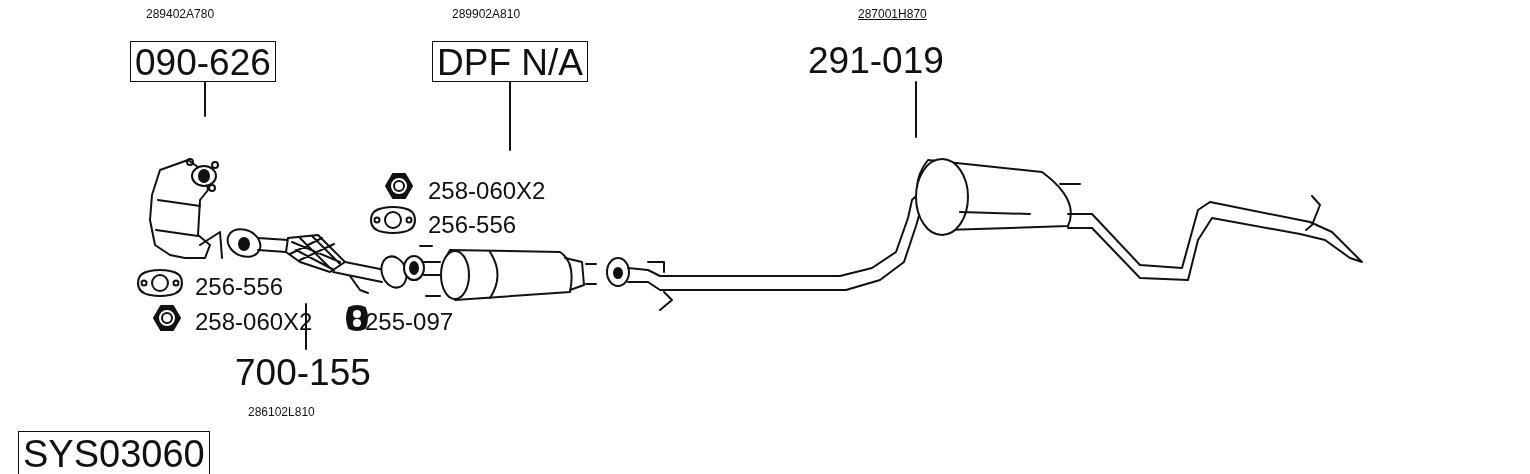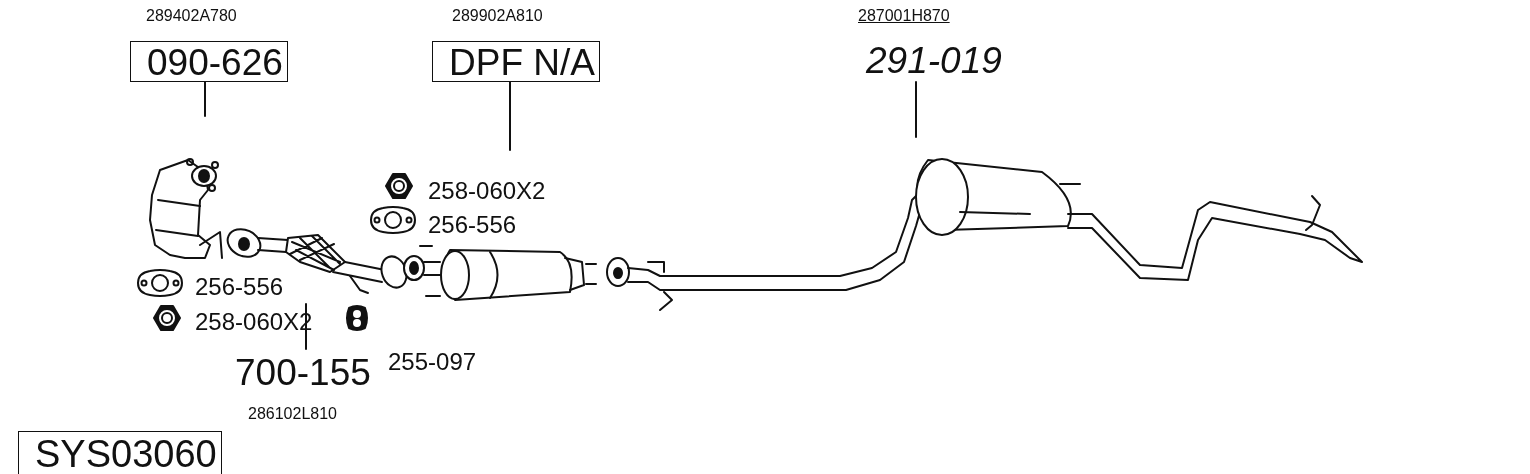--- a/index.html
+++ b/index.html
@@ -1,20 +1,20 @@
 <!DOCTYPE html>
 <html><head>
 <meta charset="utf-8">
 <style>
   html, body { margin:0; padding:0; background:#ffffff; }
   body { width:1530px; height:474px; position:relative; overflow:hidden; font-family:"Liberation Sans", sans-serif; color:#111; }
   .abs { position:absolute; }
-  .oem { font-size:16px; text-align:center; }
+  .oem { font-size:12px; text-align:center; }
   .big { font-size:37px; line-height:1; }
-  .boxed { border:1.5px solid #111; padding:2px 4px 0 16px; }
+  .boxed { border:1.5px solid #111; padding:2px 4px 0 4px; }
   .small { font-size:24px; }
   svg.draw { position:absolute; left:0; top:0; }
 </style>
 </head>
 <body>
 
 <svg class="draw" width="1530" height="474" viewBox="0 0 1530 474">
   <g fill="none" stroke="#111" stroke-width="2" stroke-linejoin="round" stroke-linecap="round">
 
     <line x1="205" y1="82" x2="205" y2="116"></line>
@@ -104,24 +104,24 @@
   </g>
 </svg>
 
 <div class="abs oem" style="left:146px; top:7px;">289402A780</div>
 <div class="abs big boxed" style="left:130px; top:41px;">090-626</div>
 
 <div class="abs oem" style="left:452px; top:7px;">289902A810</div>
 <div class="abs big boxed" style="left:432px; top:41px;text-align:right;">DPF N/A</div>
 
 <div class="abs oem" style="left:858px; top:7px;text-decoration:underline;">287001H870</div>
-<div class="abs big" style="left:866px; top:42px;font-style:italic;">291-019</div>
+<div class="abs big" style="left:808px; top:42px;">291-019</div>
 
 <div class="abs big" style="left:235px; top:354px;">700-155</div>
 <div class="abs oem" style="left:248px; top:405px;">286102L810</div>
 
 <div class="abs small" style="left:428px; top:177px;">258-060X2</div>
 <div class="abs small" style="left:428px; top:211px;">256-556</div>
 <div class="abs small" style="left:195px; top:273px;">256-556</div>
 <div class="abs small" style="left:195px; top:308px;">258-060X2</div>
-<div class="abs small" style="left:388px; top:308px;margin-top:40px;">255-097</div>
+<div class="abs small" style="left:365px; top:308px;">255-097</div>
 
 <div class="abs boxed" style="left:18px; top:431px; font-size:38px; line-height:1.1;">SYS03060</div>
 
 </body></html>

